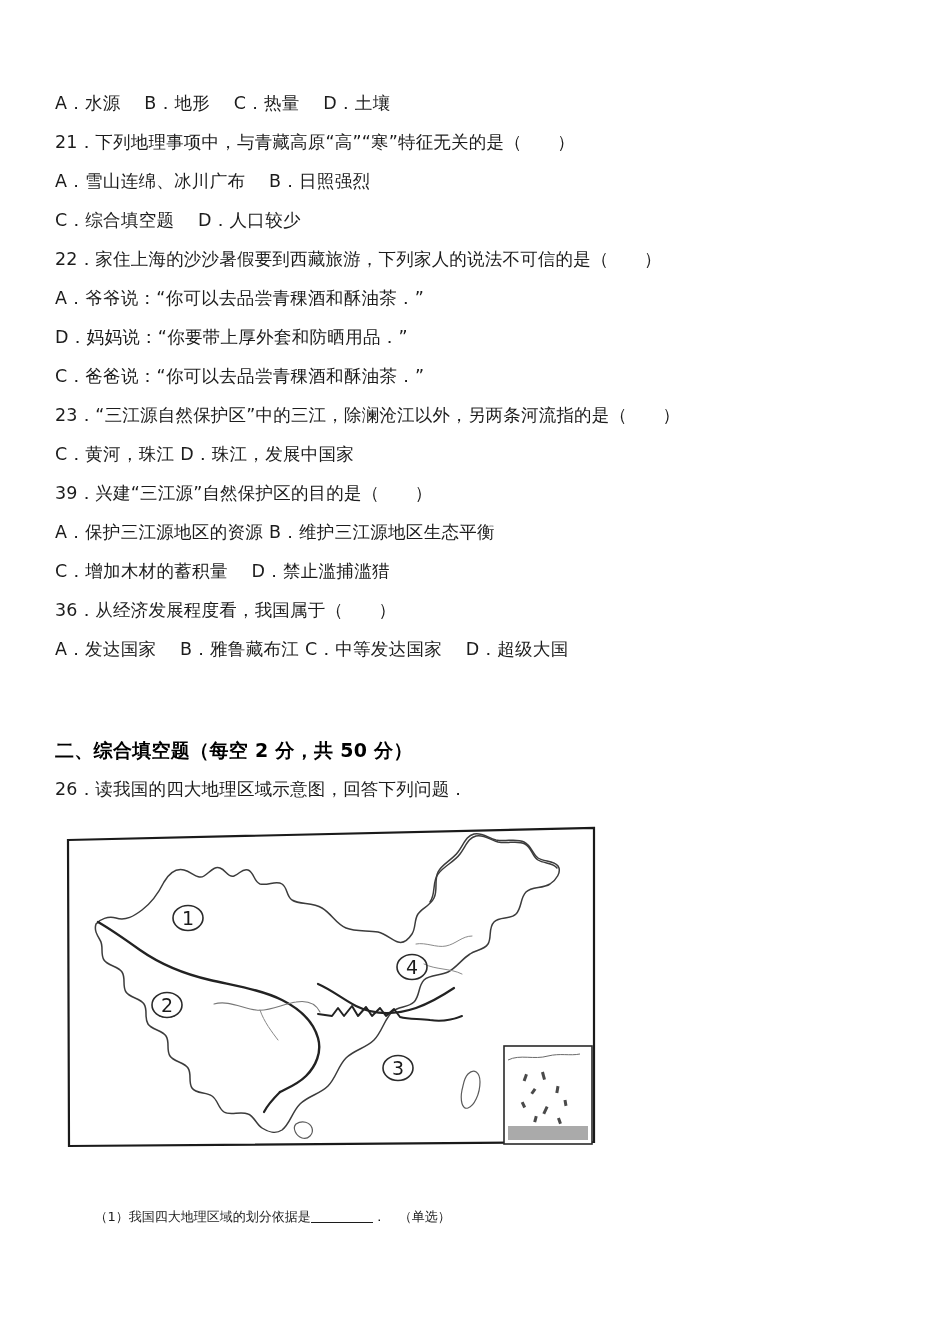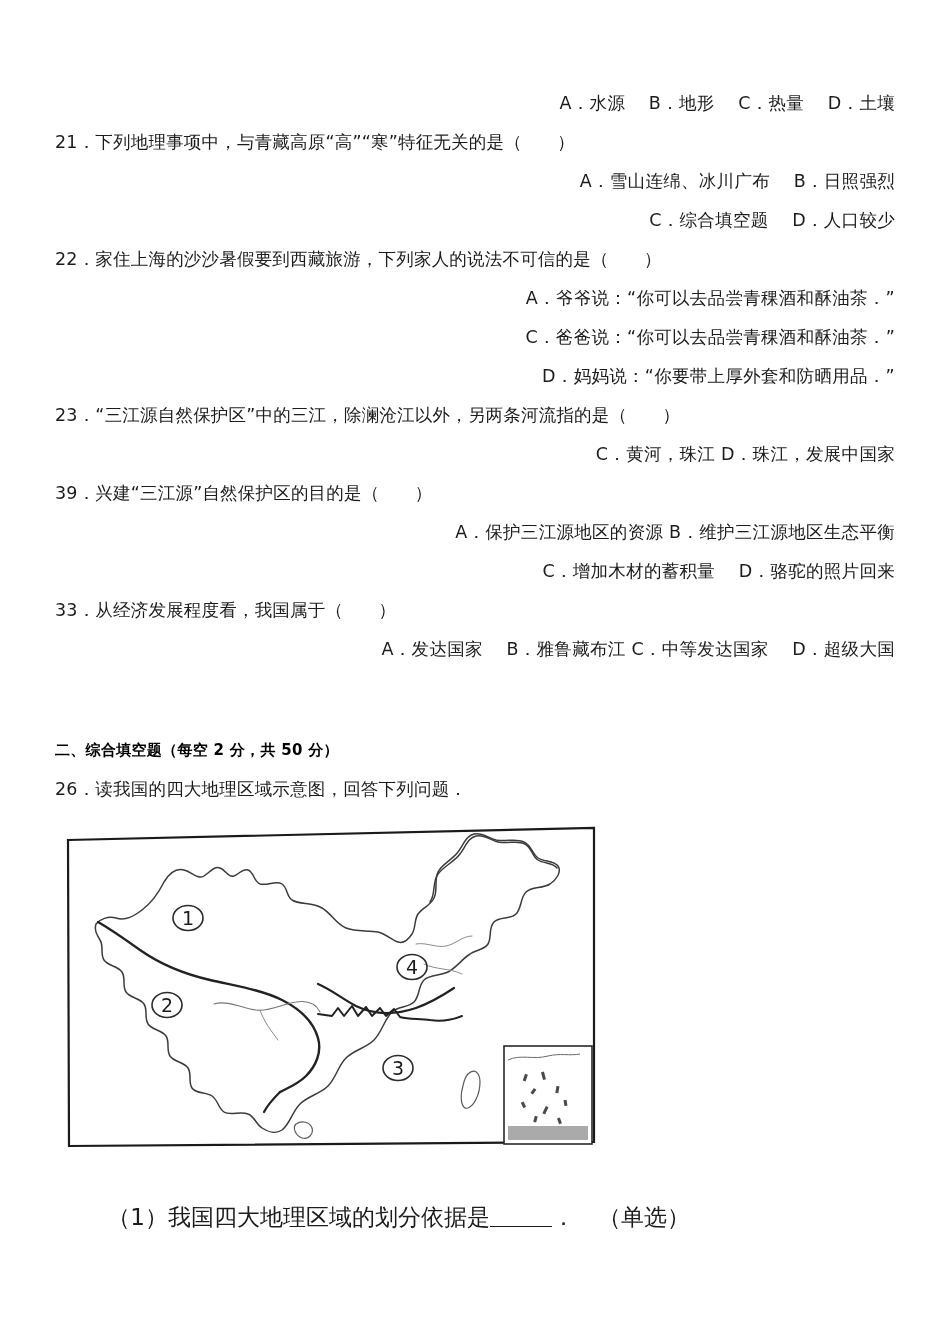--- a/index.html
+++ b/index.html
@@ -31,24 +31,23 @@
   .line {
     font-size: 17.5px;
     line-height: 39px;
     height: 39px;
     white-space: pre;
     color: #1c1c1c;
     letter-spacing: 0.2px;
   }
   .line.opts {
     letter-spacing: 0.3px;
-    text-align: right;
   }
   .section-head {
-    font-size: 15px;
+    font-size: 19px;
     font-weight: bold;
     line-height: 39px;
     height: 39px;
     white-space: pre;
     color: #000000;
     letter-spacing: 0.3px;
   }
   .gap-big { height: 62px; }
 
   
@@ -58,21 +57,21 @@
     top: 824px;
     width: 534px;
     height: 326px;
   }
   .figure svg { display: block; }
 
   .sub-line {
     position: absolute;
     left: 78px;
     top: 1172px;
-    font-size: 23px;
+    font-size: 13px;
     line-height: 30px;
     white-space: pre;
     color: #1c1c1c;
   }
   .blank-underline {
     display: inline-block;
     width: 62px;
     border-bottom: 1.4px solid #1c1c1c;
     height: 16px;
     vertical-align: -2px;
@@ -85,31 +84,31 @@
 
   <div class="content">
 
     <div class="line opts">A．水源　 B．地形　 C．热量　 D．土壤</div>
     <div class="line">21．下列地理事项中，与青藏高原“高”“寒”特征无关的是（　　）</div>
     <div class="line opts">A．雪山连绵、冰川广布　 B．日照强烈</div>
     <div class="line opts">C．综合填空题　 D．人口较少</div>
 
     <div class="line">22．家住上海的沙沙暑假要到西藏旅游，下列家人的说法不可信的是（　　）</div>
     <div class="line opts">A．爷爷说：“你可以去品尝青稞酒和酥油茶．”</div>
+    <div class="line opts">D．妈妈说：“你要带上厚外套和防晒用品．”</div>
     <div class="line opts">C．爸爸说：“你可以去品尝青稞酒和酥油茶．”</div>
-    <div class="line opts">D．妈妈说：“你要带上厚外套和防晒用品．”</div>
 
     <div class="line">23．“三江源自然保护区”中的三江，除澜沧江以外，另两条河流指的是（　　）</div>
     <div class="line opts">C．黄河，珠江 D．珠江，发展中国家</div>
 
     <div class="line">39．兴建“三江源”自然保护区的目的是（　　）</div>
     <div class="line opts">A．保护三江源地区的资源 B．维护三江源地区生态平衡</div>
-    <div class="line opts">C．增加木材的蓄积量　 D．骆驼的照片回来</div>
-
-    <div class="line">33．从经济发展程度看，我国属于（　　）</div>
+    <div class="line opts">C．增加木材的蓄积量　 D．禁止滥捕滥猎</div>
+
+    <div class="line">36．从经济发展程度看，我国属于（　　）</div>
     <div class="line opts">A．发达国家　 B．雅鲁藏布江 C．中等发达国家　 D．超级大国</div>
 
     <div class="gap-big"></div>
 
     <div class="section-head">二、综合填空题（每空 2 分，共 50 分）</div>
     <div class="line">26．读我国的四大地理区域示意图，回答下列问题．</div>
 
   </div>
 
   <div class="figure">

